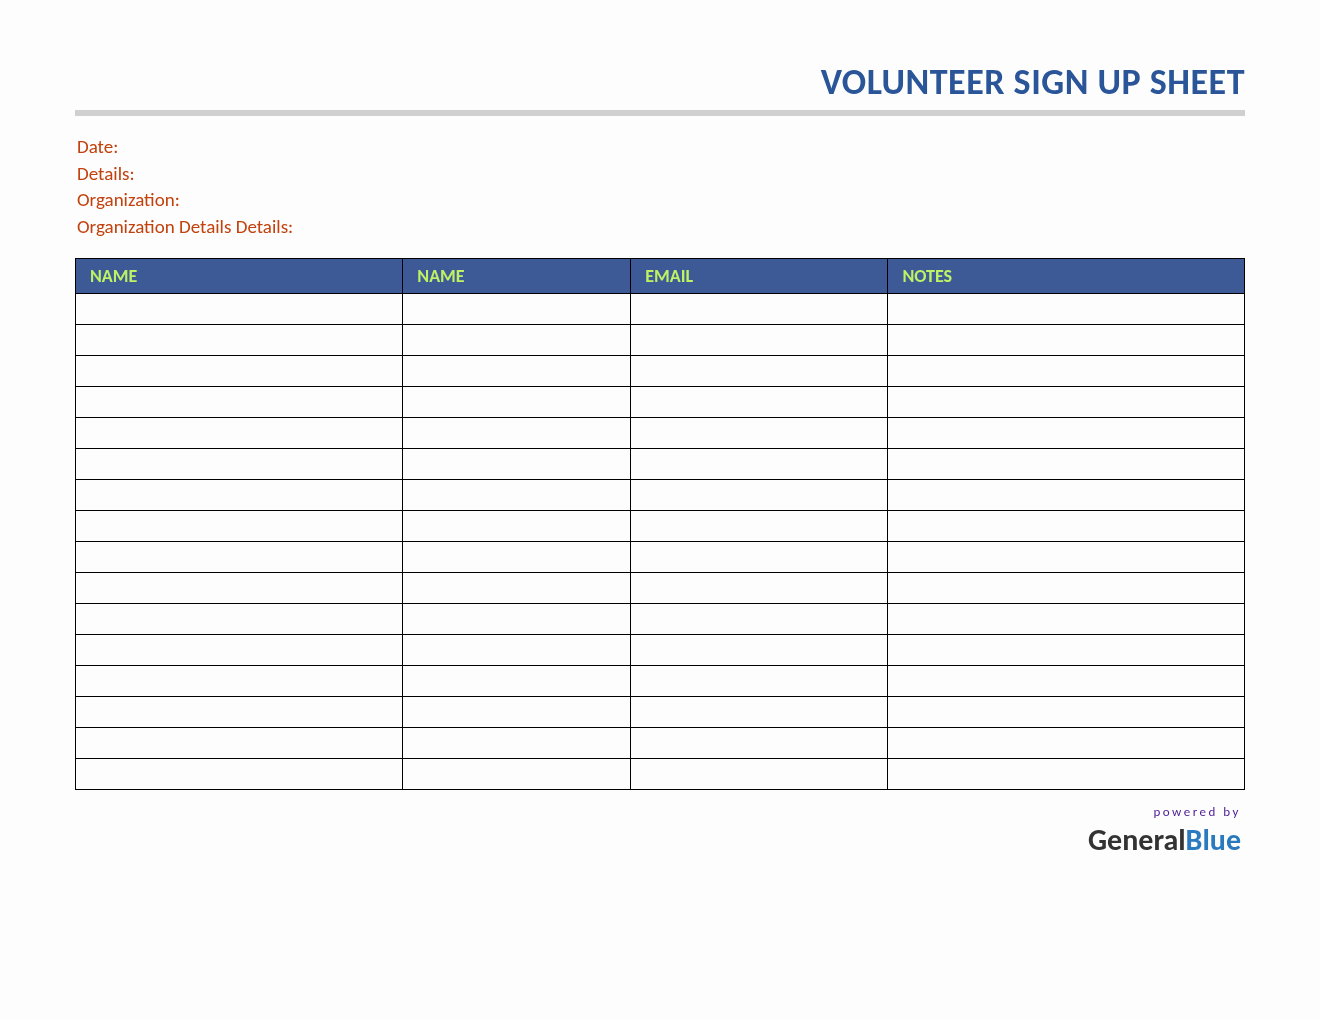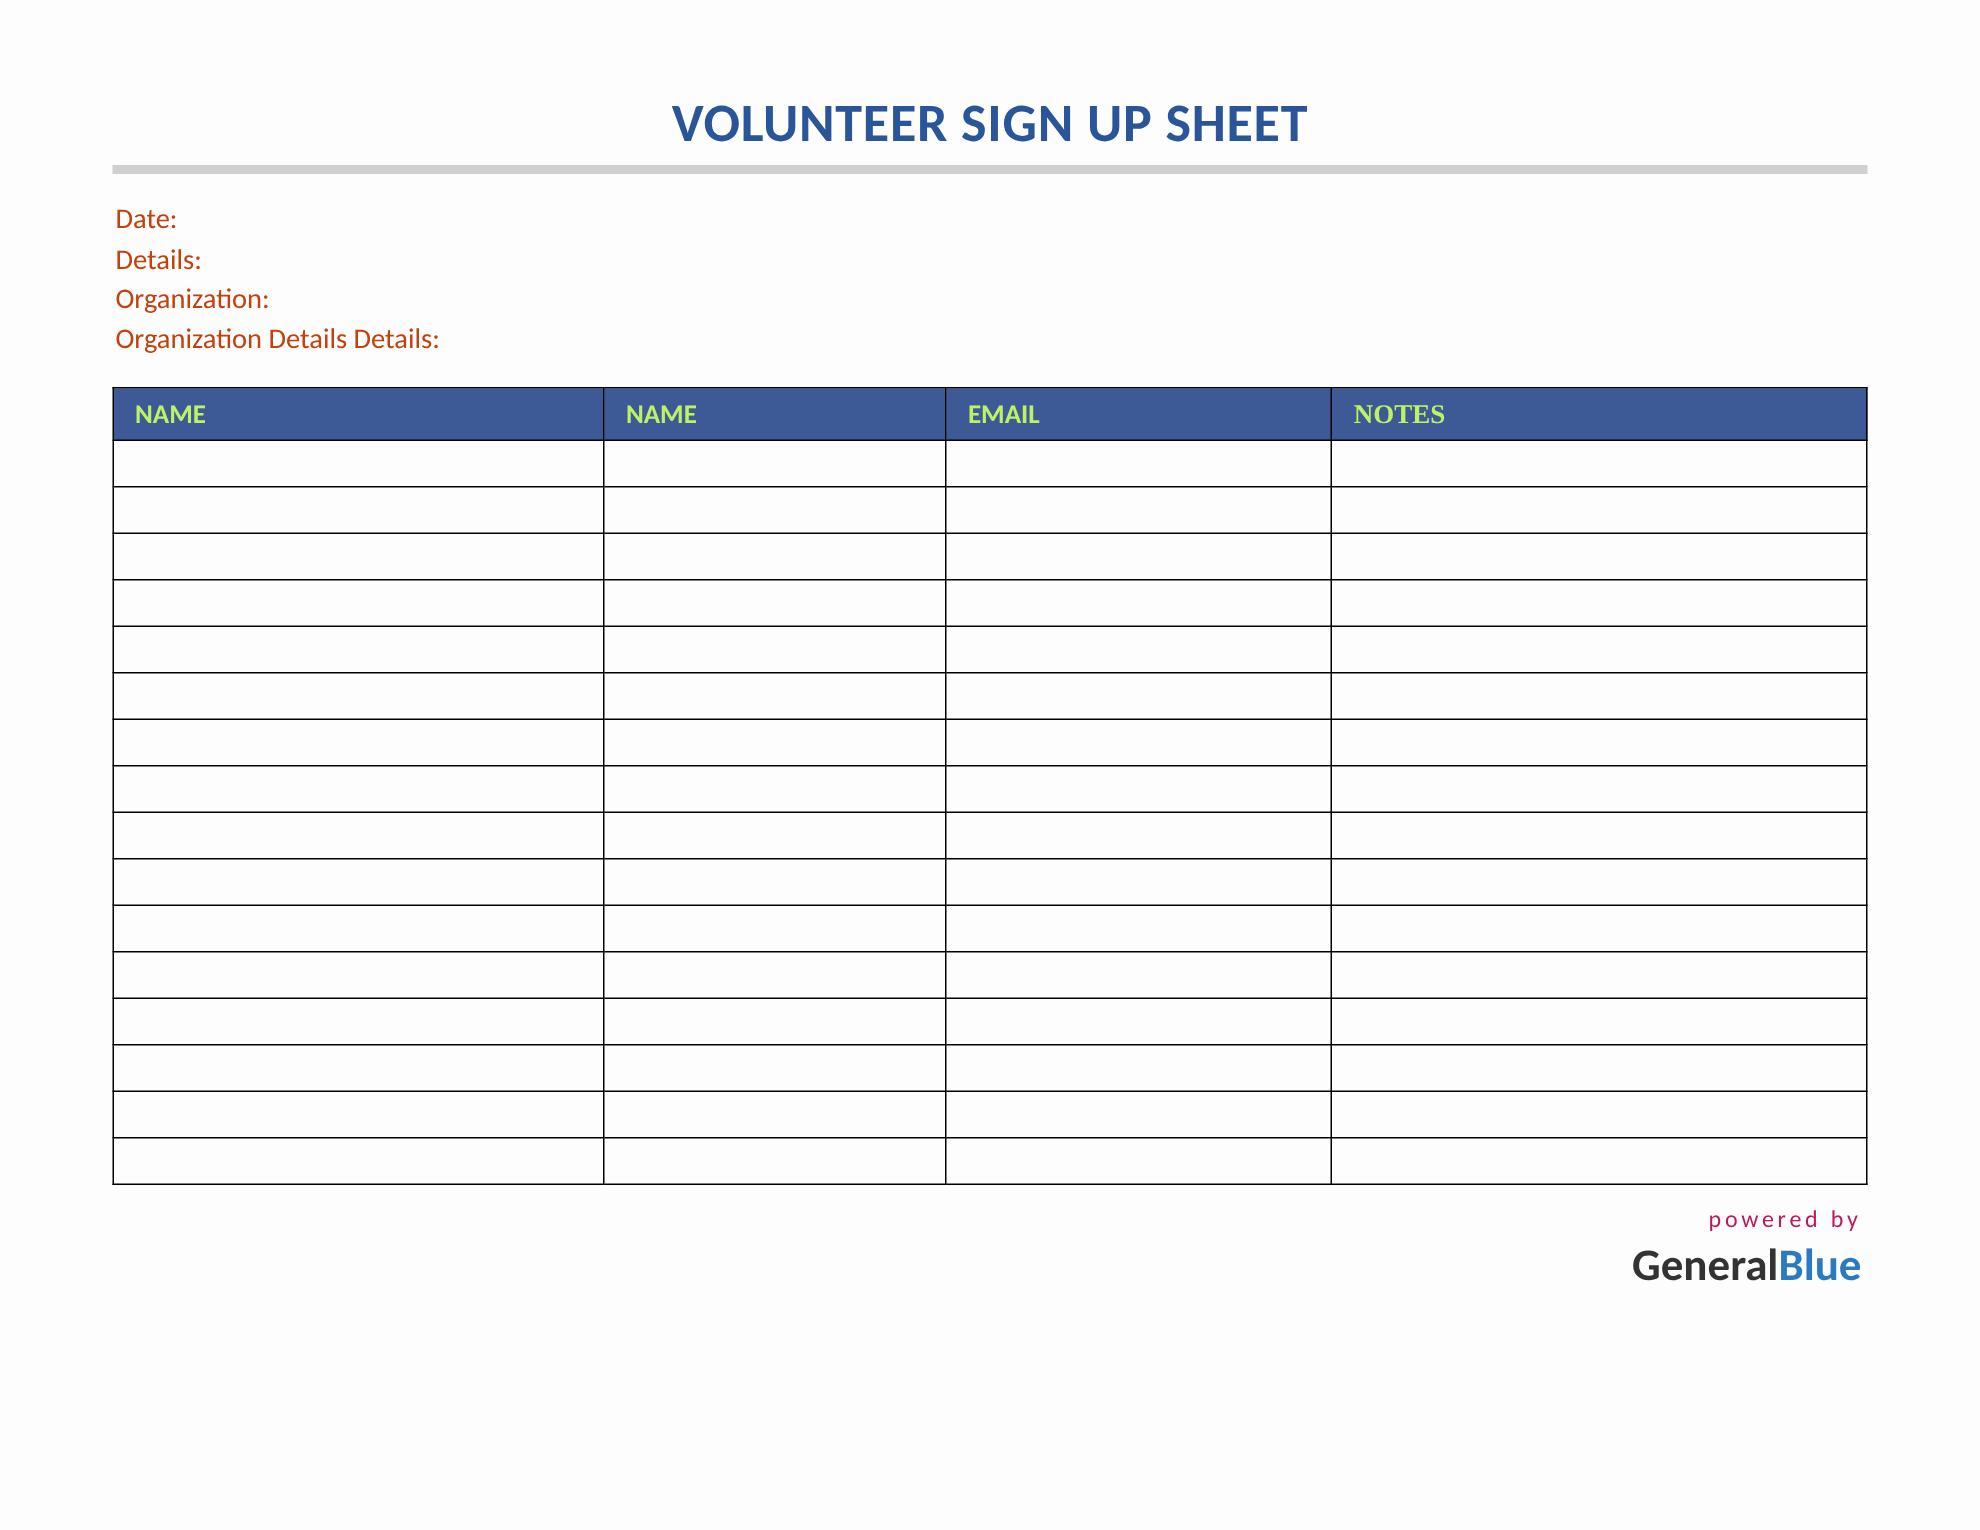--- a/index.html
+++ b/index.html
@@ -8,21 +8,21 @@
       box-sizing: border-box;
     }
     body {
       font-family: Calibri, 'Segoe UI', Arial, sans-serif;
       background: #fdfdfd;
       width: 1320px;
       height: 1020px;
       padding: 60px 75px 40px 75px;
     }
     .header {
-      text-align: center;
+      text-align: right;
       margin-bottom: 6px;
     }
     .title {
       font-size: 36px;
       font-weight: bold;
       color: #2a5599;
       letter-spacing: 0.5px;
     }
     .divider {
       height: 6px;
@@ -60,29 +60,29 @@
       height: 34px;
     }
     .signup-table td {
       border: 1.5px solid #000;
       height: 31px;
       padding: 0;
     }
     .col-name { width: 28%; }
     .col-phone { width: 19.5%; }
     .col-email { width: 22%; }
-    .col-notes { width: 30.5%; font-family: Liberation Serif, serif; }
+    .col-notes { width: 30.5%; }
     .footer {
       text-align: right;
       margin-top: 14px;
       padding-right: 4px;
     }
     .powered-by {
-      font-size: 16px;
-      color: #be185d;
+      font-size: 13px;
+      color: #4c1d95;
       letter-spacing: 2.5px;
       margin-bottom: 2px;
     }
     .brand {
       font-size: 30px;
       font-weight: 700;
     }
     .brand-dark {
       color: #333;
     }

